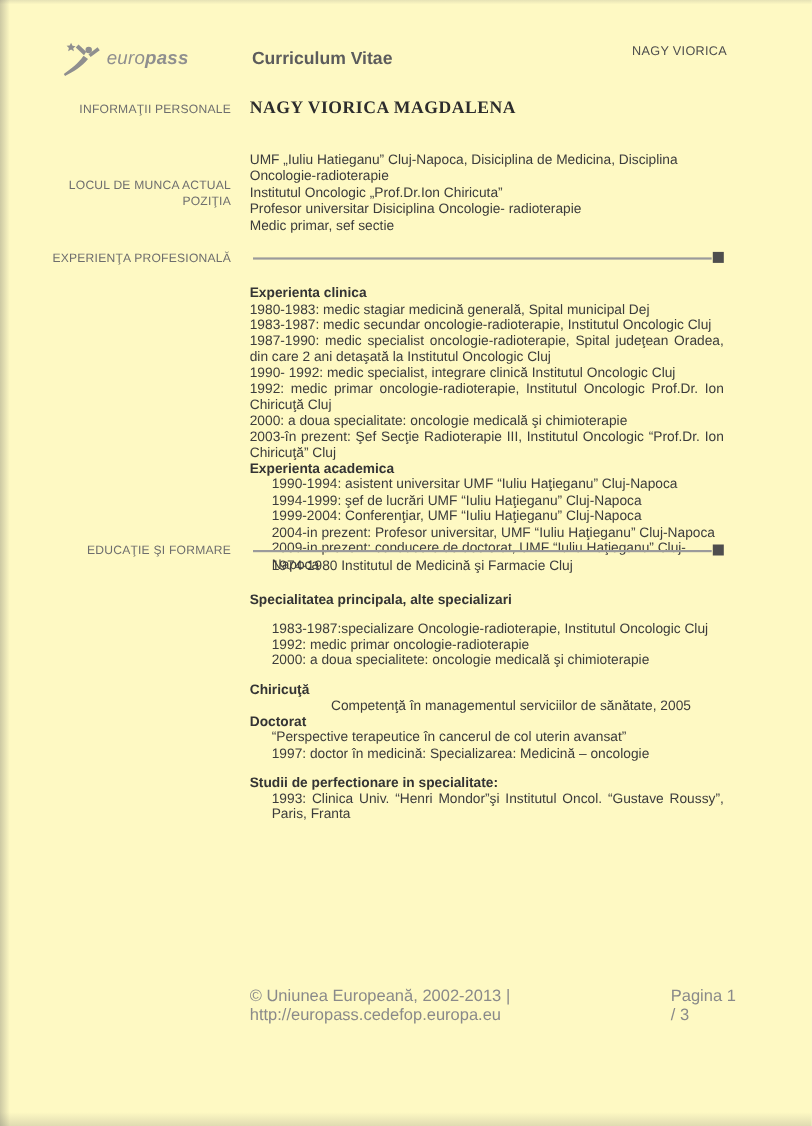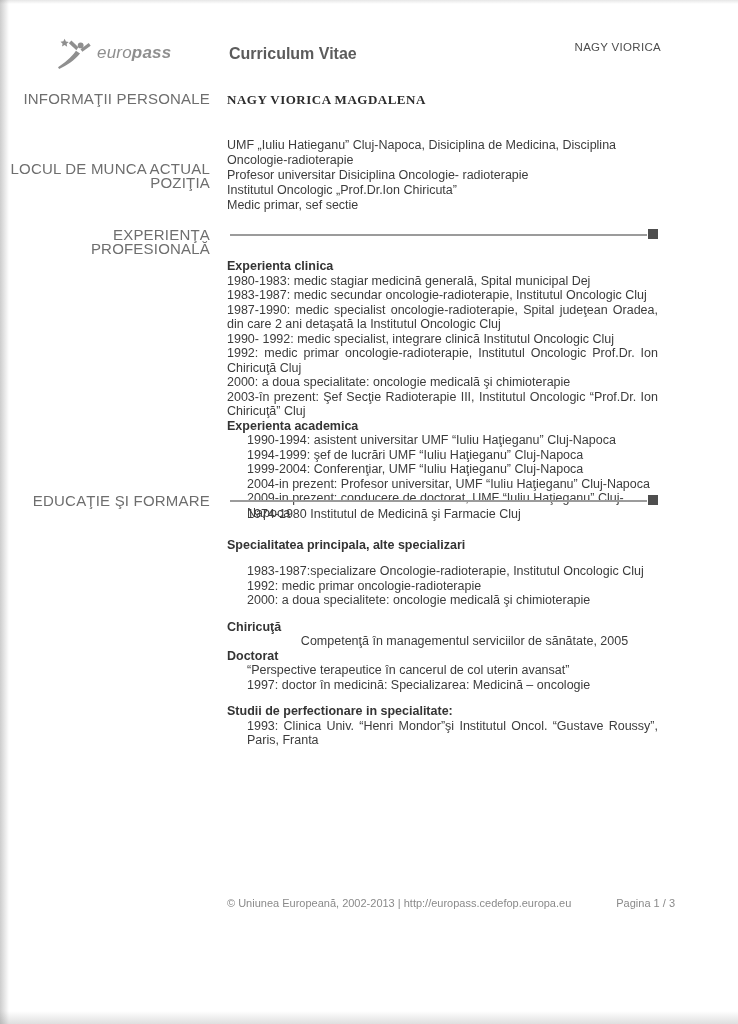--- a/index.html
+++ b/index.html
@@ -1,21 +1,21 @@
 <!DOCTYPE html>
 <html><head>
 <meta charset="utf-8">
 <style>
   * { margin:0; padding:0; box-sizing:border-box; }
   html,body { width:738px; height:1024px; }
   body { font-family:"Liberation Sans", sans-serif; background:#e9e9e9; }
 
   .page {
     position:relative; width:738px; height:1024px;
-    background:#ffffff; overflow:hidden;
+    background:#fef9c3; overflow:hidden;
   }
   
   .page::before {
     content:""; position:absolute; left:0; top:0; bottom:0; width:9px;
     background:linear-gradient(90deg, rgba(90,90,90,.30), rgba(90,90,90,0));
     pointer-events:none;
   }
   .page::after {
     content:""; position:absolute; left:0; right:0; bottom:0; height:13px;
     background:linear-gradient(0deg, rgba(110,110,110,.22), rgba(110,110,110,0));
@@ -30,25 +30,25 @@
   
   .logo { position:absolute; left:55px; top:36px; display:flex; align-items:center; }
   .logo-fig { display:inline-block; width:40px; height:34px; }
   .logo-text { font-size:17px; font-style:italic; color:#8f8f8f; letter-spacing:.2px; margin-left:2px; }
   .logo-pass { font-weight:bold; }
   .doc-type { position:absolute; left:229px; top:45px; font-size:16px; color:#5c5c5c;font-weight:bold; }
   .header-name { position:absolute; right:77px; top:41px; font-size:11.5px; color:#4e4e4e; letter-spacing:.3px; }
 
   
   .row { position:absolute; left:0; width:658px; display:flex; }
-  .row-label { width:210px; text-align:right; color:#6e6e6e; font-size:15px; line-height:14px; letter-spacing:.2px; }
+  .row-label { width:210px; text-align:right; color:#6e6e6e; font-size:11px; line-height:14px; letter-spacing:.2px; }
   .row-content { margin-left:17px; width:431px; }
 
   .row-personal { top:90px; align-items:baseline; }
-  .personal-name { font-family:"Liberation Serif", serif; font-weight:bold; font-size:13px; color:#2d2d2d; letter-spacing:.5px; }
+  .personal-name { font-family:"Liberation Serif", serif; font-weight:bold; font-size:16px; color:#2d2d2d; letter-spacing:.5px; }
 
   .row-job { top:138px; align-items:center; }
   .body-text { color:#3c3c3c; font-size:12.5px; line-height:15px; }
 
   .divider-row { height:14px; }
   .divider-track { flex:1; margin-left:20px; display:flex; align-items:center; }
   .divider-line { flex:1; height:2px; background:#9b9b9b; }
   .divider-square { width:10px; height:10px; background:#4e4e4e; margin-left:1px; margin-top:-3px; }
   .divider-exp { top:228px; }
   .divider-edu { top:494px; }
@@ -58,21 +58,21 @@
   .edu-block { top:507px; }
 
   .h { font-weight:bold; color:#343434; }
   .item { }
   .just { text-align:justify; }
   .ind1 { padding-left:20px; }
   .ind2 { padding-left:44px;text-align:center; }
   .gap16 { height:16px; } .gap12 { height:12px; }
 
   
-  .footer { position:absolute; left:227px; top:897px; width:448px; display:flex; justify-content:space-between; font-size:11px; color:#8a8a8a;align-items:center; }
+  .footer { position:absolute; left:227px; top:897px; width:448px; display:flex; justify-content:space-between; font-size:15px; color:#8a8a8a;align-items:center; }
 </style>
 </head>
 <body>
 
 <div class="page">
   <div class="edge-top"></div>
 
   <div class="logo">
     <span class="logo-fig">
       <svg width="40" height="34" viewBox="0 0 40 36" xmlns="http://www.w3.org/2000/svg">
@@ -97,22 +97,22 @@
     </div>
   </div>
 
   <div class="row row-job">
     <div class="row-label">
       <div>LOCUL DE MUNCA ACTUAL</div>
       <div>POZIŢIA</div>
     </div>
     <div class="row-content body-text">
       <div class="item">UMF „Iuliu Hatieganu” Cluj-Napoca, Disiciplina de Medicina, Disciplina Oncologie-radioterapie</div>
+      <div class="item">Institutul Oncologic „Prof.Dr.Ion Chiricuta”</div>
       <div class="item">Profesor universitar Disiciplina Oncologie- radioterapie</div>
-      <div class="item">Institutul Oncologic „Prof.Dr.Ion Chiricuta”</div>
       <div class="item">Medic primar, sef sectie</div>
     </div>
   </div>
 
   <div class="row divider-row divider-exp">
     <div class="row-label">EXPERIENŢA PROFESIONALĂ</div>
     <div class="divider-track">
       <div class="divider-line"></div>
       <div class="divider-square"></div>
     </div>

